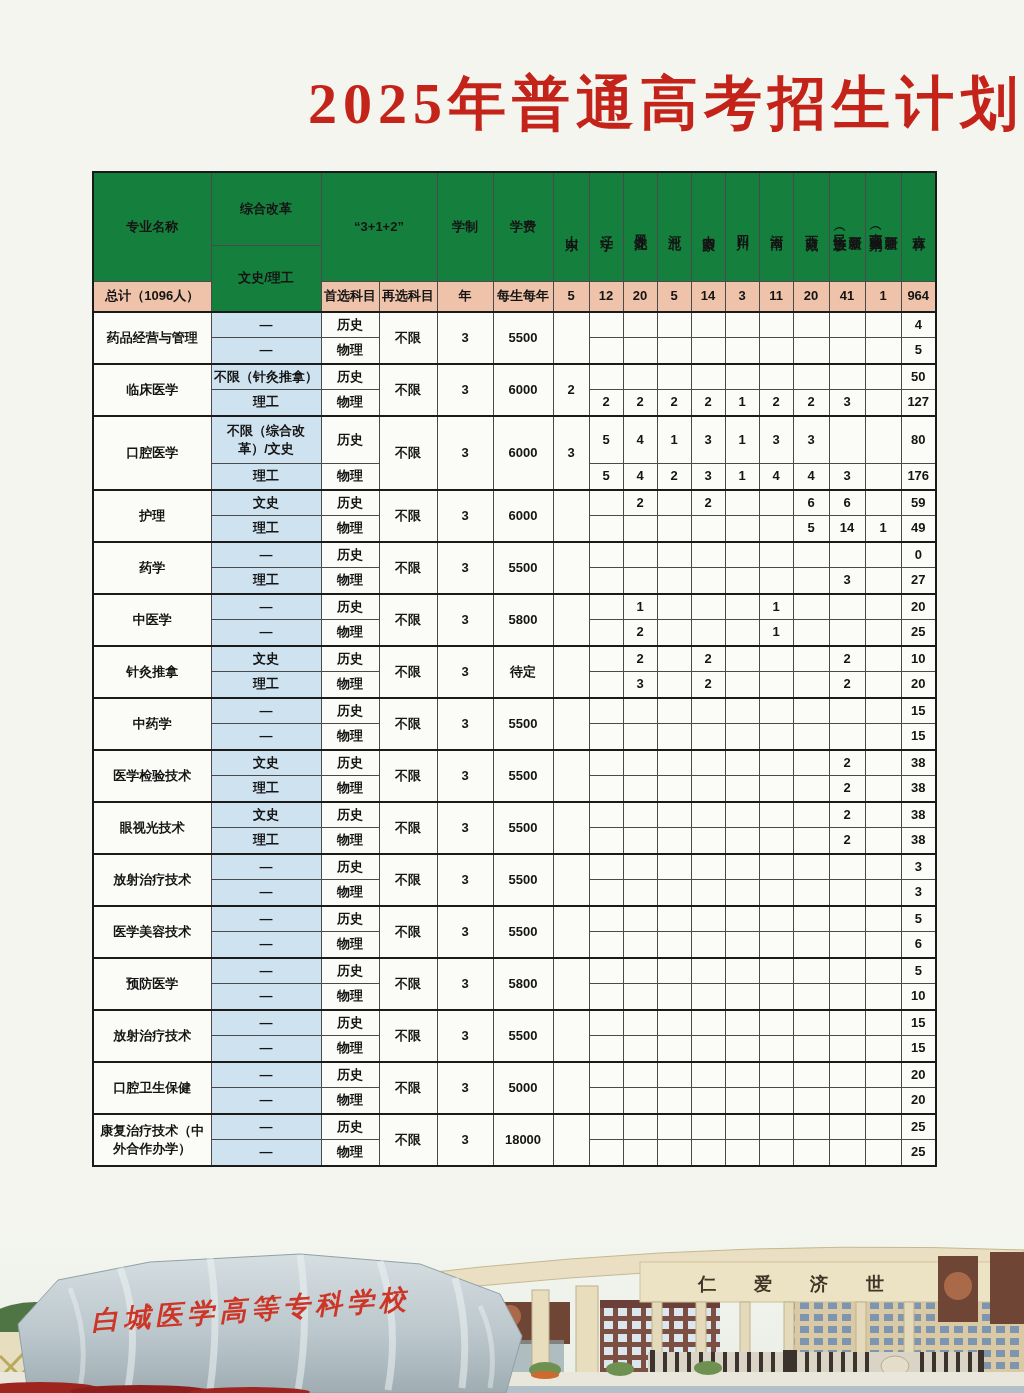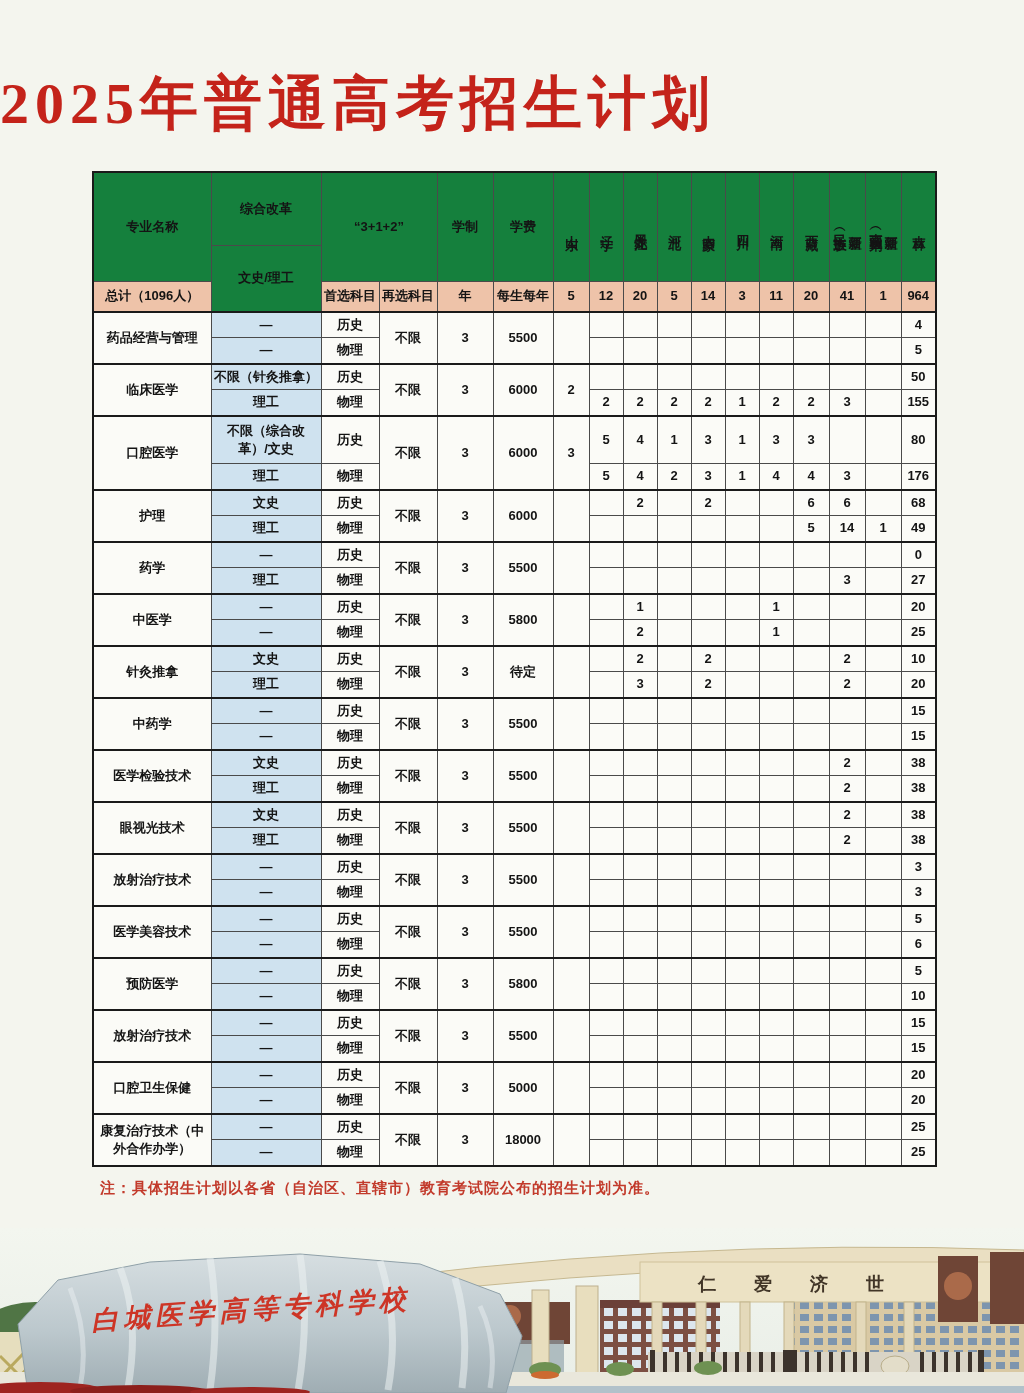--- a/index.html
+++ b/index.html
@@ -1,21 +1,21 @@
 <!DOCTYPE html>
 <html><head>
 <meta charset="utf-8">
 <style>
   html,body{margin:0;padding:0;}
   .page{
     position:relative; width:1024px; height:1393px; overflow:hidden;
     background:#f4f5ee; font-family:"Liberation Sans", sans-serif;
   }
   .title{
-    margin:0; padding-top:68px; text-align:left;
+    margin:0; padding-top:68px; text-align:right;
     font-family:"Liberation Serif", serif;
     font-size:58px; font-weight:bold; color:#c4231a;
     letter-spacing:6px; line-height:1.25;
   }
   table.plan{
     margin:30px 0 0 92px; border-collapse:collapse; table-layout:fixed;
     width:843px; border:2px solid #1a1a1a; background:#fbfbf7;
   }
   table.plan th, table.plan td{
     border:1px solid #4a4a4a; padding:0 1px; text-align:center;
@@ -214,21 +214,21 @@
           <td class="first">物理</td>
           <td class="num">2</td>
           <td class="num">2</td>
           <td class="num">2</td>
           <td class="num">2</td>
           <td class="num">1</td>
           <td class="num">2</td>
           <td class="num">2</td>
           <td class="num">3</td>
           <td class="num"></td>
-          <td class="num">155</td>
+          <td class="num">127</td>
         </tr>
         <tr class="sub gstart tall">
           <td class="name" rowspan="2">口腔医学</td>
           <td class="track">不限（综合改革）/文史</td>
           <td class="first">历史</td>
           <td class="plain" rowspan="2">不限</td>
           <td class="plain" rowspan="2">3</td>
           <td class="plain" rowspan="2">6000</td>
           <td class="num" rowspan="2">3</td>
           <td class="num">5</td>
@@ -266,21 +266,21 @@
           <td class="num" rowspan="2"></td>
           <td class="num"></td>
           <td class="num">2</td>
           <td class="num"></td>
           <td class="num">2</td>
           <td class="num"></td>
           <td class="num"></td>
           <td class="num">6</td>
           <td class="num">6</td>
           <td class="num"></td>
-          <td class="num">68</td>
+          <td class="num">59</td>
         </tr>
         <tr class="sub">
           <td class="track">理工</td>
           <td class="first">物理</td>
           <td class="num"></td>
           <td class="num"></td>
           <td class="num"></td>
           <td class="num"></td>
           <td class="num"></td>
           <td class="num"></td>
@@ -681,21 +681,20 @@
           <td class="num"></td>
           <td class="num"></td>
           <td class="num"></td>
           <td class="num"></td>
           <td class="num"></td>
           <td class="num">25</td>
         </tr>
       </tbody>
   </table>
 
-  <p class="note">注：具体招生计划以各省（自治区、直辖市）教育考试院公布的招生计划为准。</p>
 
   <svg class="photo" viewBox="0 0 1024 165" preserveAspectRatio="none">
     <defs>
       <linearGradient id="sky" x1="0" y1="0" x2="0" y2="1">
         <stop offset="0" stop-color="#f3f6ef"></stop>
           <stop offset="1" stop-color="#e9eee7"></stop>
       </linearGradient>
       <linearGradient id="rock" x1="0" y1="0" x2="0" y2="1">
         <stop offset="0" stop-color="#d6dee1"></stop>
           <stop offset="0.55" stop-color="#bcc8cd"></stop>

